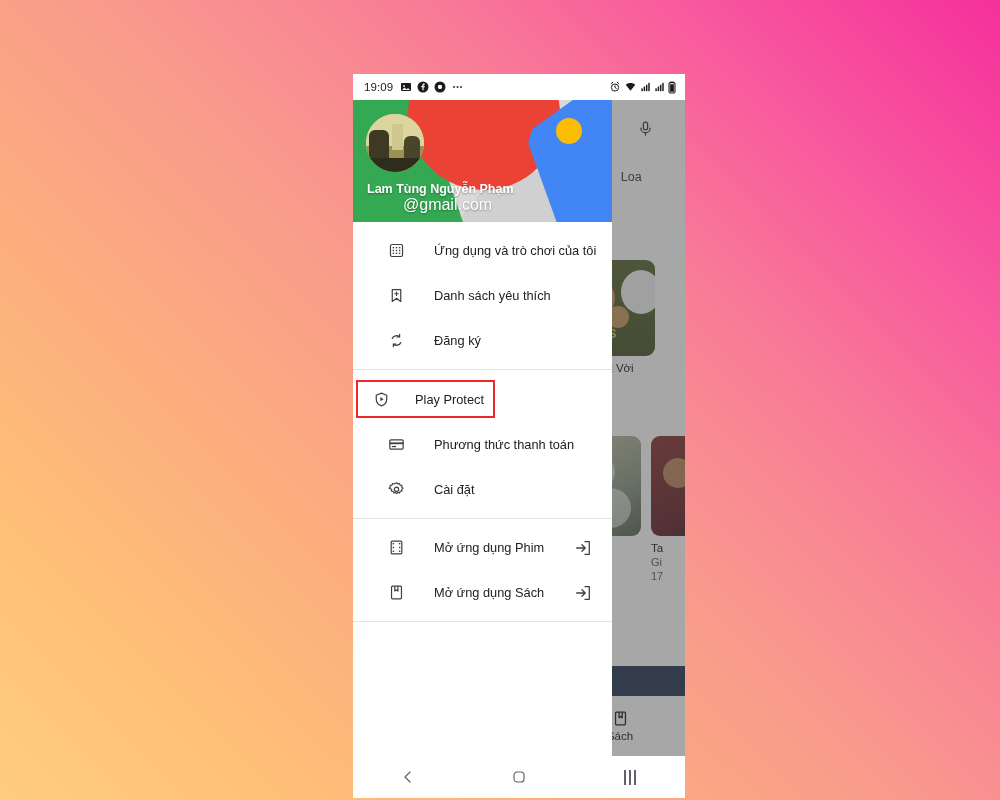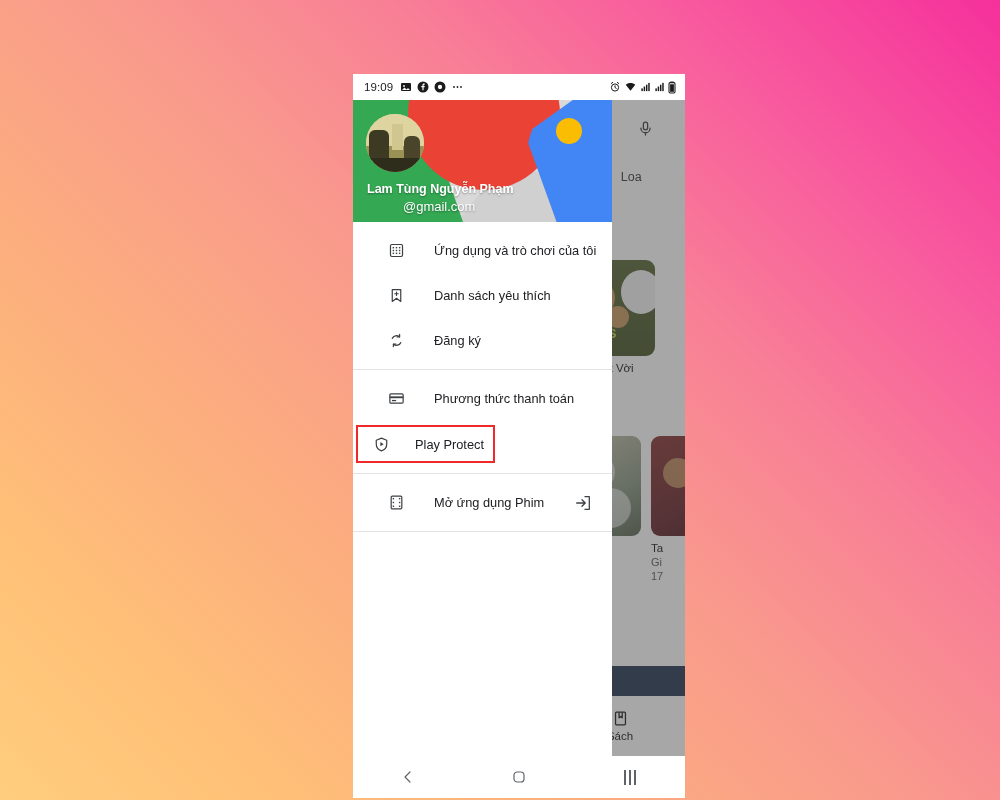--- a/index.html
+++ b/index.html
@@ -176,21 +176,21 @@
   .av-f2 { left: 38px; top: 22px; width: 16px; height: 26px; background: #4a452a; border-radius: 6px 6px 2px 2px; }
   .av-dark { left: 0; bottom: 0; right: 0; height: 24%; background: #2e2c1b; }
 
   .dh-name {
     position: absolute; left: 14px; bottom: 26px;
     font-size: 12.5px; font-weight: bold; color: #ffffff;
     text-shadow: 0 1px 2px rgba(0,0,0,.35);
   }
   .dh-email {
     position: absolute; left: 50px; bottom: 8px;
-    font-size: 13px; color: #ffffff;
+    font-size: 16px; color: #ffffff;
     text-shadow: 0 1px 2px rgba(0,0,0,.35);
   }
 
   .drawer-body { flex: 1; overflow: hidden; }
 
   .menu-group { padding: 6px 0 6px 0; }
   .divider { height: 1px; background: #e3e3e3; margin: 0; }
 
   .menu-item {
     display: flex; align-items: center;
@@ -448,41 +448,50 @@
           </span>
           <span class="mi-label">Đăng ký</span>
         </div>
       </div>
 
       <div class="divider"></div>
 
       <div class="menu-group">
 
 
+        <div class="menu-item highlighted">
+          <span class="mi-icon">
+            <svg width="17" height="17" viewBox="0 0 24 24">
+              <path d="M12 3l7.4 3v5.4c0 4.4-3.1 8.2-7.4 9.6-4.3-1.4-7.4-5.2-7.4-9.6V6z" fill="none" stroke="#3c4043" stroke-width="1.7" stroke-linejoin="round"></path>
+              <path d="M10.4 8.6l4.6 3-4.6 3z" fill="#3c4043"></path>
+            </svg>
+          </span>
+          <span class="mi-label">Play Protect</span>
+        </div>
+
         <div class="menu-item">
           <span class="mi-icon">
             <svg width="17" height="17" viewBox="0 0 24 24">
               <rect x="2.6" y="5.5" width="18.8" height="13" rx="1.6" fill="none" stroke="#3c4043" stroke-width="1.7"></rect>
               <rect x="2.6" y="9" width="18.8" height="2.6" fill="#3c4043"></rect>
               <rect x="5.5" y="14" width="6" height="1.8" fill="#3c4043"></rect>
             </svg>
           </span>
           <span class="mi-label">Phương thức thanh toán</span>
         </div>
 
-        <div class="menu-item highlighted">
-          <span class="mi-icon">
-            <svg width="17" height="17" viewBox="0 0 24 24">
-              <path d="M12 3l7.4 3v5.4c0 4.4-3.1 8.2-7.4 9.6-4.3-1.4-7.4-5.2-7.4-9.6V6z" fill="none" stroke="#3c4043" stroke-width="1.7" stroke-linejoin="round"></path>
-              <path d="M10.4 8.6l4.6 3-4.6 3z" fill="#3c4043"></path>
-            </svg>
-          </span>
-          <span class="mi-label">Play Protect</span>
-        </div>
-
+        <div class="menu-item">
+          <span class="mi-icon">
+            <svg width="17" height="17" viewBox="0 0 24 24">
+              <path d="M12 2.6l1.7 2.1 2.6-.8 1 2.5 2.7.3-.3 2.7 2.1 1.7-2.1 1.7.3 2.7-2.7.3-1 2.5-2.6-.8-1.7 2.1-1.7-2.1-2.6.8-1-2.5-2.7-.3.3-2.7L.2 11.1l2.1-1.7-.3-2.7 2.7-.3 1-2.5 2.6.8z" transform="translate(1.2,0) scale(.92)" fill="none" stroke="#3c4043" stroke-width="1.7" stroke-linejoin="round"></path>
+              <circle cx="12" cy="11.6" r="3" fill="none" stroke="#3c4043" stroke-width="1.7"></circle>
+            </svg>
+          </span>
+          <span class="mi-label">Cài đặt</span>
+        </div>
       </div>
 
       <div class="divider"></div>
 
       <div class="menu-group">
 
         <div class="menu-item">
           <span class="mi-icon">
             <svg width="17" height="17" viewBox="0 0 24 24">
               <rect x="4.5" y="3" width="15" height="18" rx="1.6" fill="none" stroke="#3c4043" stroke-width="1.7"></rect>
@@ -498,20 +507,35 @@
           </span>
           <span class="mi-label">Mở ứng dụng Phim</span>
           <span class="mi-trailing">
             <svg width="18" height="18" viewBox="0 0 24 24">
               <path d="M14 3.6h6.4v16.8H14" fill="none" stroke="#3c4043" stroke-width="1.7" stroke-linejoin="round"></path>
               <path d="M3.6 12h11M10.6 7.6l4.4 4.4-4.4 4.4" fill="none" stroke="#3c4043" stroke-width="1.7" stroke-linecap="round" stroke-linejoin="round"></path>
             </svg>
           </span>
         </div>
 
+        <div class="menu-item">
+          <span class="mi-icon">
+            <svg width="17" height="17" viewBox="0 0 24 24">
+              <rect x="5" y="3" width="14" height="18" rx="1.5" fill="none" stroke="#3c4043" stroke-width="1.7"></rect>
+              <path d="M9.6 3v7l2.2-1.7L14 10V3" fill="none" stroke="#3c4043" stroke-width="1.7" stroke-linejoin="round"></path>
+            </svg>
+          </span>
+          <span class="mi-label">Mở ứng dụng Sách</span>
+          <span class="mi-trailing">
+            <svg width="18" height="18" viewBox="0 0 24 24">
+              <path d="M14 3.6h6.4v16.8H14" fill="none" stroke="#3c4043" stroke-width="1.7" stroke-linejoin="round"></path>
+              <path d="M3.6 12h11M10.6 7.6l4.4 4.4-4.4 4.4" fill="none" stroke="#3c4043" stroke-width="1.7" stroke-linecap="round" stroke-linejoin="round"></path>
+            </svg>
+          </span>
+        </div>
       </div>
 
       <div class="divider"></div>
 
     </div>
   </div>
 
   <div class="navbar">
     <div class="nav-btn">
       <svg width="16" height="16" viewBox="0 0 24 24">

